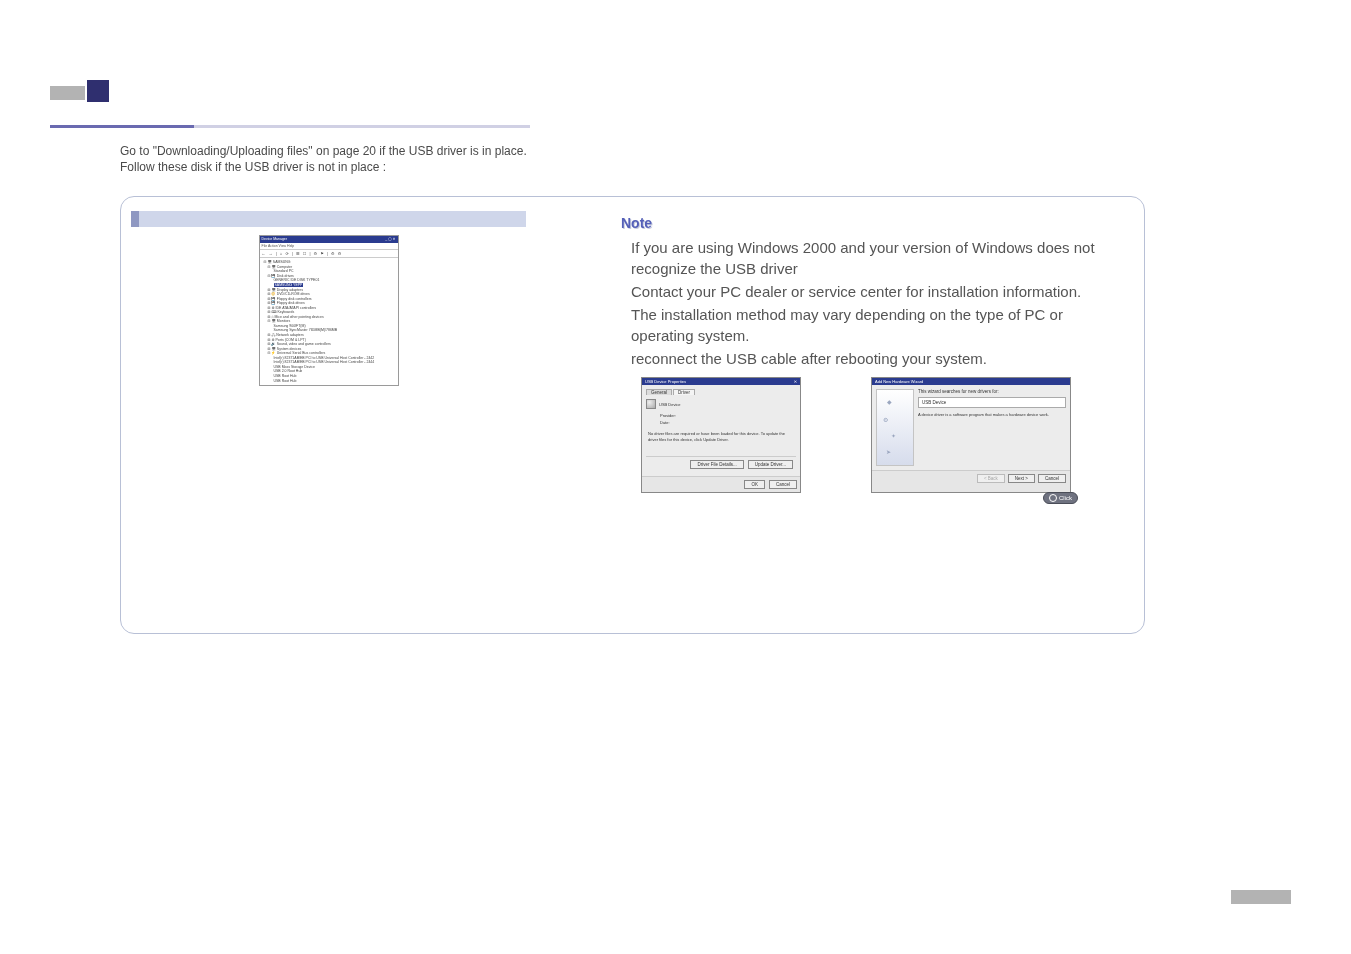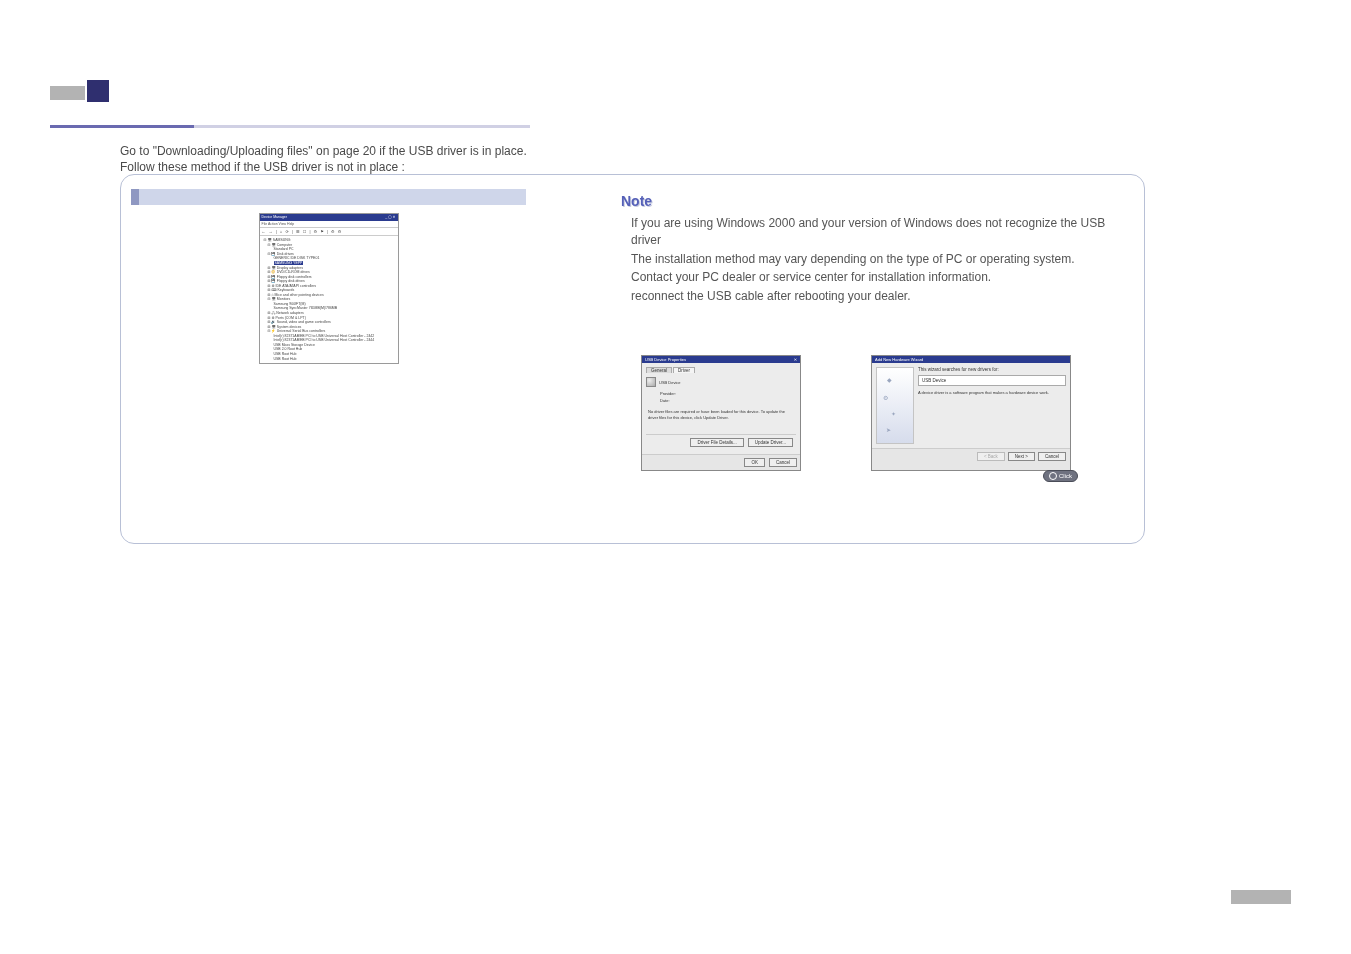--- a/index.html
+++ b/index.html
@@ -41,24 +41,24 @@
     position: absolute;
     top: 143px;
     left: 120px;
     font-size: 12px;
     line-height: 1.35;
     color: #4a4a4a;
   }
 
   .panel {
     position: absolute;
-    top: 174px;
+    top: 196px;
     left: 120px;
     width: 1025px;
-    height: 370px;
+    height: 438px;
     border: 1px solid #b8c0d6;
     border-radius: 14px;
     background: #ffffff;
   }
 
   .left-col {
     position: absolute;
     top: 14px;
     left: 10px;
     width: 395px;
@@ -110,21 +110,21 @@
 
   .note-title {
     font-size: 14px;
     font-weight: bold;
     color: #5560b8;
     text-shadow: 1px 1px 0 #c8ccde;
     margin-bottom: 6px;
   }
 
   .note-body {
-    font-size: 12px;
+    font-size: 15px;
     line-height: 1.4;
     color: #555555;
   }
   .note-body .grp { margin-bottom: 2px; padding-left: 10px; }
 
   .dialogs {
     position: absolute;
     top: 180px;
     left: 520px;
     display: flex;
@@ -247,21 +247,21 @@
   }
 </style>
 </head>
 <body>
 
 <div class="corner-tab top-left"></div>
 <div class="top-rule"></div>
 
 <div class="intro">
   <div>Go to "Downloading/Uploading files" on page 20 if the USB driver is in place.</div>
-  <div>Follow these method if the USB driver is not in place :</div>
+  <div>Follow these disk if the USB driver is not in place :</div>
 </div>
 
 <div class="panel">
 
   <div class="left-col">
     <div class="section-bar">
       <div class="shadow"></div>
     </div>
 
     <div class="device-mgr">
@@ -300,23 +300,23 @@
           <div class="lvl2">USB Root Hub</div>
           <div class="lvl2">USB Root Hub</div>
         </div>
     </div>
   </div>
 
   <div class="right-col">
     <div class="note-title">Note</div>
     <div class="note-body">
       <div class="grp">If you are using Windows 2000 and your version of Windows does not recognize the USB driver</div>
+      <div class="grp">Contact your PC dealer or service center for installation information.</div>
       <div class="grp">The installation method may vary depending on the type of PC or operating system.</div>
-      <div class="grp">Contact your PC dealer or service center for installation information.</div>
-      <div class="grp">reconnect the USB cable after rebooting your dealer.</div>
+      <div class="grp">reconnect the USB cable after rebooting your system.</div>
     </div>
   </div>
 
   <div class="dialogs">
 
     <div class="win-dialog">
       <div class="dlg-title">
         <span>USB Device Properties</span>
         <span>✕</span>
       </div>

